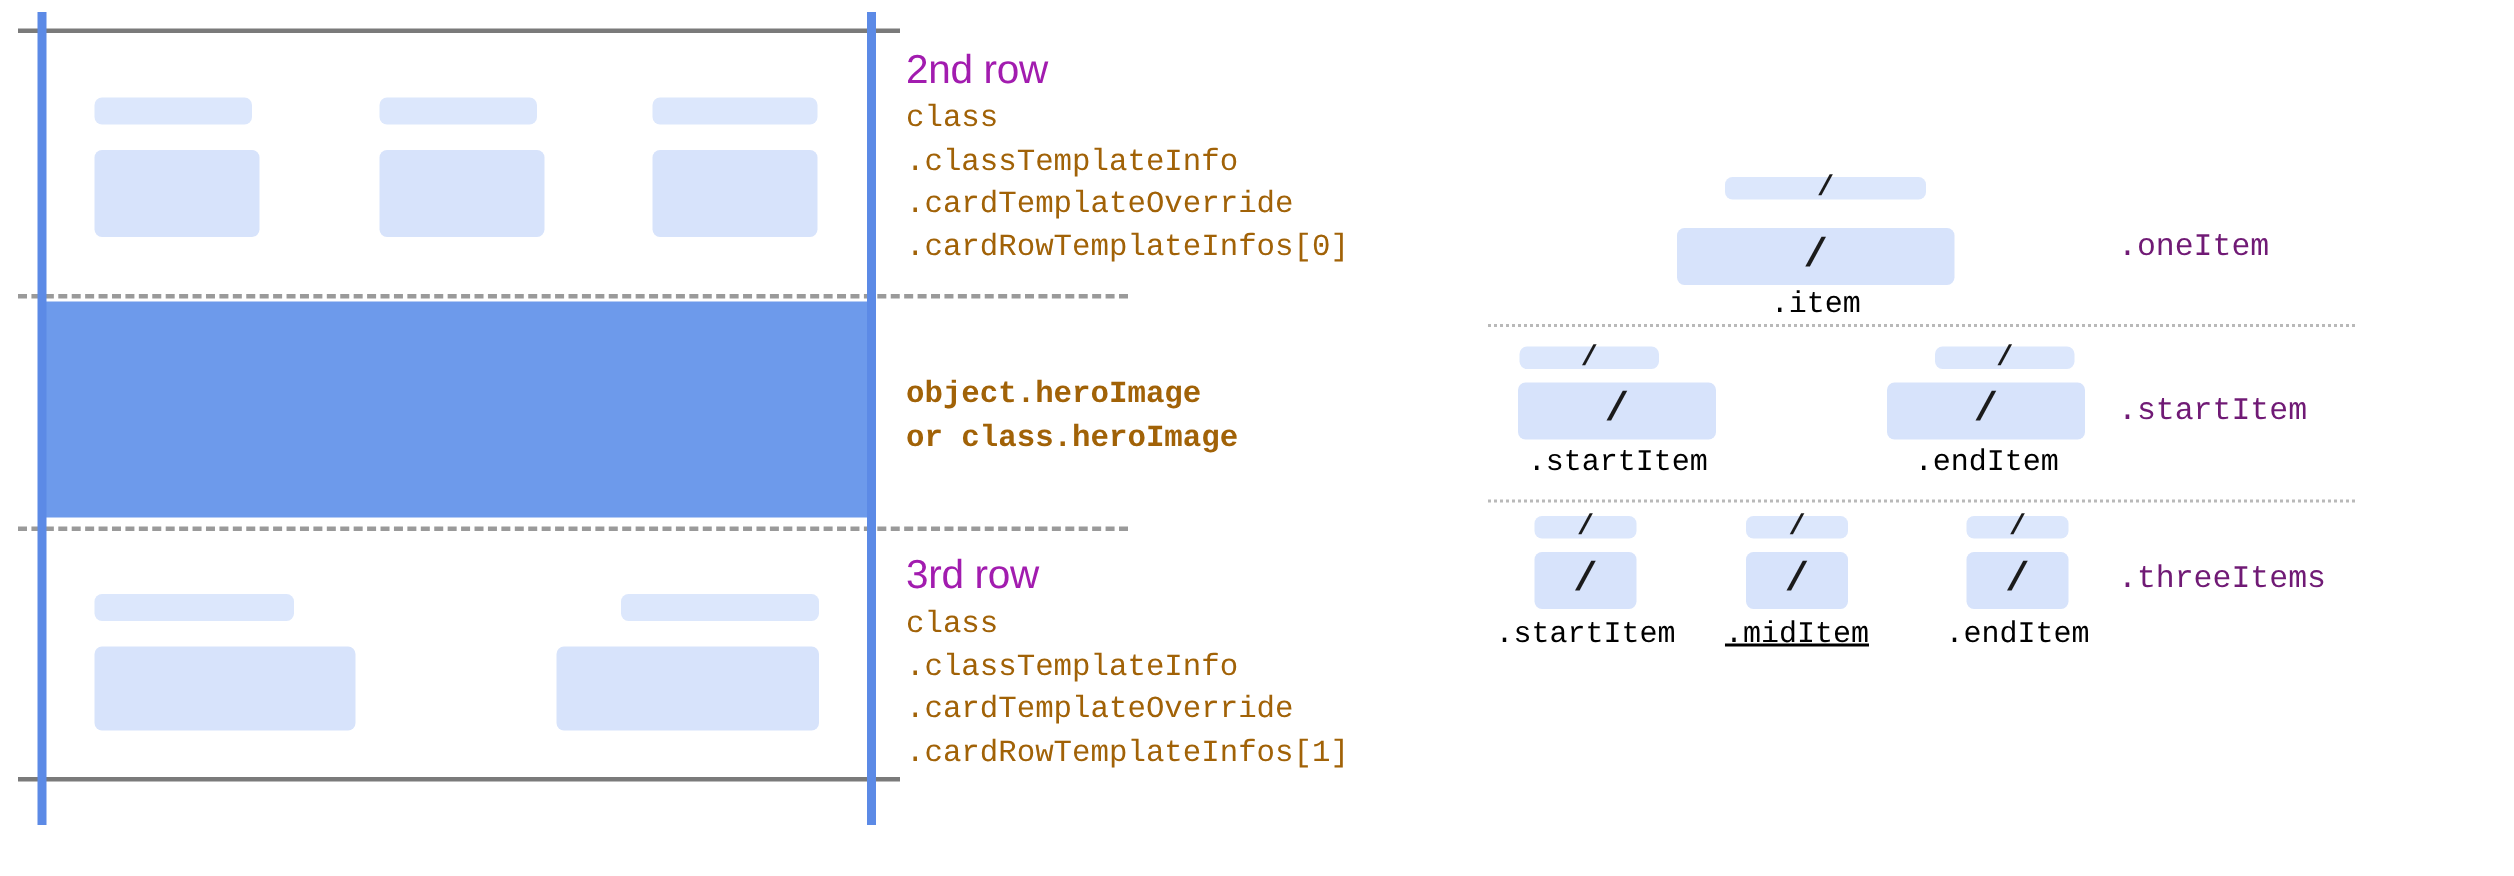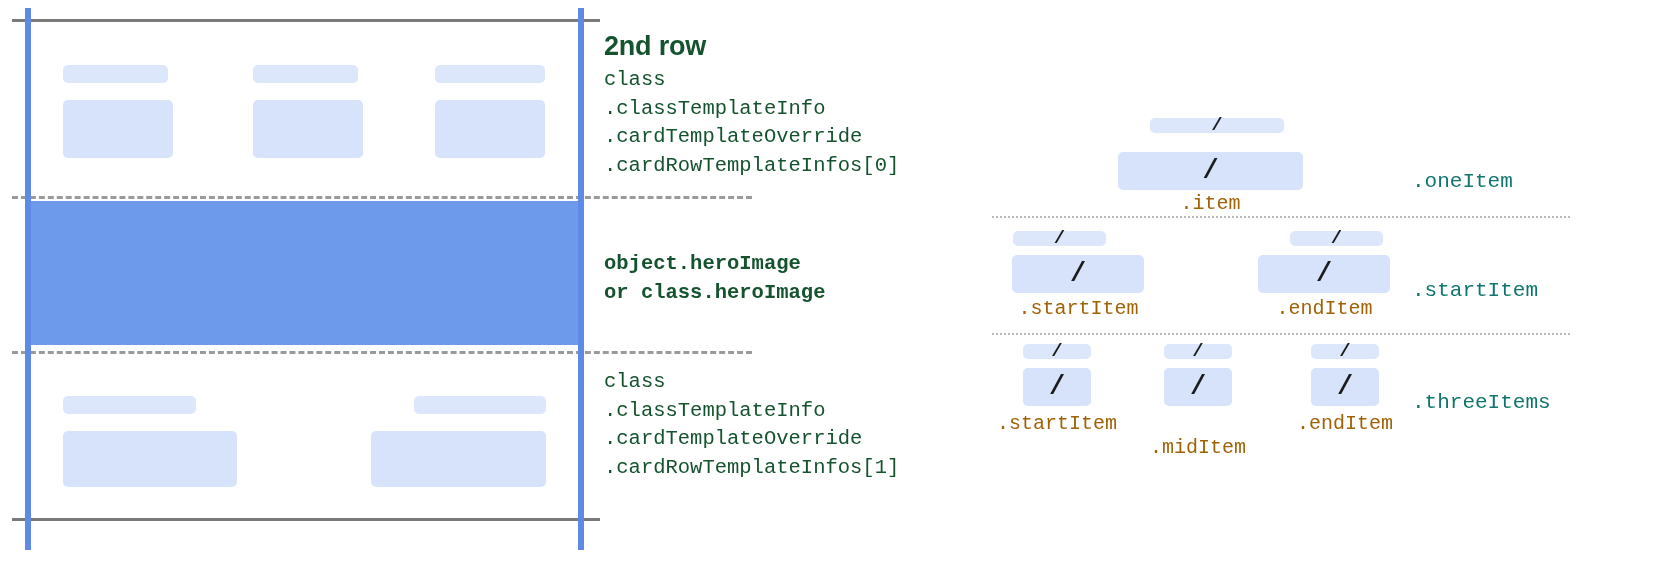--- a/index.html
+++ b/index.html
@@ -78,31 +78,31 @@
     width: 553px;
     height: 144px;
     background: #6d9aeb;
   }
 
   
   .txt-block { position: absolute; left: 604px; }
   .row-title {
     font-family: "Liberation Sans", sans-serif;
     font-size: 27px;
-    font-weight: 700;
-    color: #14532d;
+    font-weight: 400;
+    color: #a21caf;
     letter-spacing: -0.2px;
     margin: 0 0 4px 0;
     white-space: nowrap;
   }
   .code-lines {
     font-family: "Liberation Mono", monospace;
     font-size: 20.5px;
     line-height: 28.5px;
-    color: #14532d;
+    color: #a16207;
     white-space: pre;
   }
   #txt-row2  { top: 31px; }
   #txt-hero  { top: 250px; font-weight: bold; }
   #txt-row3  { top: 368px; }
 
   
   #right-panel { position: absolute; left: 960px; top: 0; width: 716px; height: 584px; }
 
   .dotted-sep {
@@ -110,29 +110,28 @@
     height: 0;
     border-top: 2px dotted #b9b9b9;
   }
   #dot-1 { left: 32px; width: 578px; top: 216px; }
   #dot-2 { left: 32px; width: 578px; top: 333px; }
 
   .group-label {
     position: absolute;
     font-family: "Liberation Mono", monospace;
     font-size: 21px;
-    color: #0f766e;
+    color: #701a75;
     white-space: nowrap;
-    margin-top: 16px;
   }
   .sub-label {
     position: absolute;
     font-family: "Liberation Mono", monospace;
     font-size: 20px;
-    color: #a16207;
+    color: #000000;
     white-space: nowrap;
     text-align: center;
   }
 </style>
 </head>
 <body>
 
 <div id="left-panel">
 
   <div class="row-band" id="row-1"></div>
@@ -169,20 +168,21 @@
 .cardTemplateOverride
 .cardRowTemplateInfos[0]</div>
 </div>
 
 <div class="txt-block" id="txt-hero">
   <div class="code-lines">object.heroImage
 or class.heroImage</div>
 </div>
 
 <div class="txt-block" id="txt-row3">
+  <div class="row-title">3rd row</div>
   <div class="code-lines">class
 .classTemplateInfo
 .cardTemplateOverride
 .cardRowTemplateInfos[1]</div>
 </div>
 
 <div id="right-panel">
 
   <div class="ph-bar small" style="left:190px; top:118px; width:134px; height:15px;">
     <span class="slash" style="font-size:19px;">/</span>
@@ -222,21 +222,21 @@
     <span class="slash" style="font-size:27px;">/</span>
   </div>
   <div class="sub-label" style="left:24px; top:412px; width:146px;">.startItem</div>
 
   <div class="ph-bar small" style="left:204px; top:344px; width:68px; height:15px;">
     <span class="slash" style="font-size:19px;">/</span>
   </div>
   <div class="ph-bar" style="left:204px; top:368px; width:68px; height:38px;">
     <span class="slash" style="font-size:27px;">/</span>
   </div>
-  <div class="sub-label" style="left:177px; top:436px; width:122px;">.midItem</div>
+  <div class="sub-label" style="left:177px; top:412px; width:122px;text-decoration:underline;">.midItem</div>
 
   <div class="ph-bar small" style="left:351px; top:344px; width:68px; height:15px;">
     <span class="slash" style="font-size:19px;">/</span>
   </div>
   <div class="ph-bar" style="left:351px; top:368px; width:68px; height:38px;">
     <span class="slash" style="font-size:27px;">/</span>
   </div>
   <div class="sub-label" style="left:318px; top:412px; width:134px;">.endItem</div>
 
   <div class="group-label" style="left:452px; top:375px;text-align:right;">.threeItems</div>

